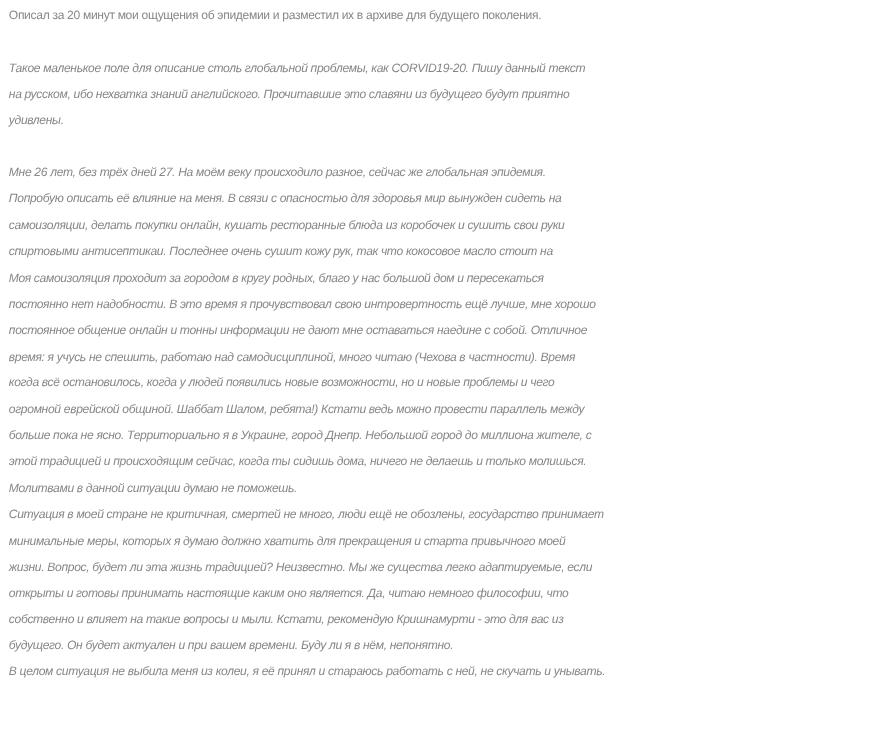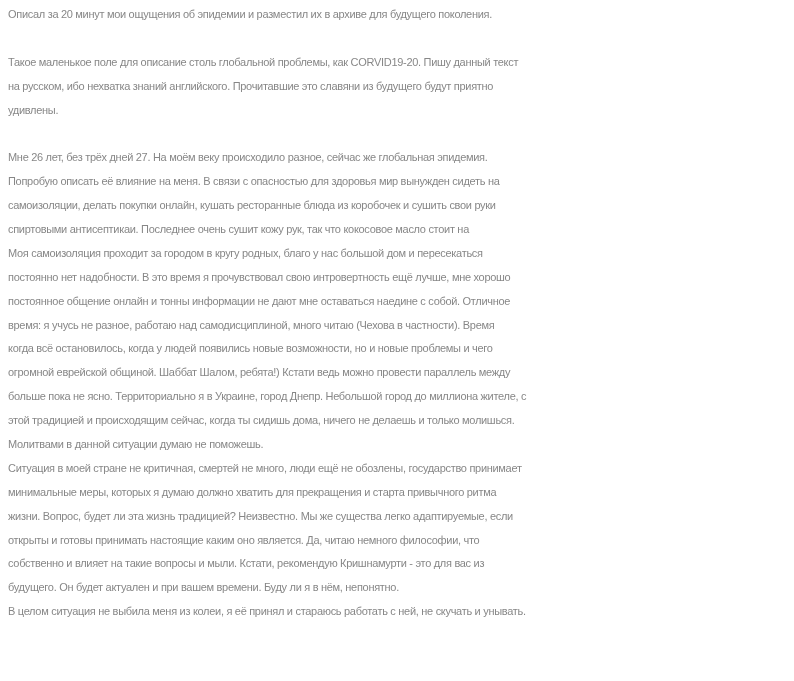--- a/index.html
+++ b/index.html
@@ -14,21 +14,21 @@
     box-sizing: border-box;
     width: 794px;
     padding: 3px 8px 0 8px;
     font-family: "Liberation Sans", "DejaVu Sans", sans-serif;
     font-size: 11px;
     letter-spacing: -0.3px;
     line-height: 23.9px;
     color: #878787;
     -webkit-font-smoothing: antialiased;
   }
-  .para + .para { margin-top: 23.9px; }
+  .para + .para { margin-top: 23.9px; font-style: italic; }
   .text-line {
     white-space: nowrap;
     height: 23.9px;
   }
 </style>
 </head>
 <body style="background: rgb(255, 255, 255);">
 
 <div class="doc" style="color: rgb(135, 135, 135);">
     <div class="para">
@@ -40,27 +40,27 @@
       <div class="text-line">удивлены.</div>
     </div>
     <div class="para">
       <div class="text-line">Мне 26 лет, без трёх дней 27. На моём веку происходило разное, сейчас же глобальная эпидемия.</div>
       <div class="text-line">Попробую описать её влияние на меня. В связи с опасностью для здоровья мир вынужден сидеть на</div>
       <div class="text-line">самоизоляции, делать покупки онлайн, кушать ресторанные блюда из коробочек и сушить свои руки</div>
       <div class="text-line">спиртовыми антисептикаи. Последнее очень сушит кожу рук, так что кокосовое масло стоит на</div>
       <div class="text-line">Моя самоизоляция проходит за городом в кругу родных, благо у нас большой дом и пересекаться</div>
       <div class="text-line">постоянно нет надобности. В это время я прочувствовал свою интровертность ещё лучше, мне хорошо</div>
       <div class="text-line">постоянное общение онлайн и тонны информации не дают мне оставаться наедине с собой. Отличное</div>
-      <div class="text-line">время: я учусь не разное, работаю над самодисциплиной, много читаю (Чехова в частности). Время</div>
+      <div class="text-line">время: я учусь не спешить, работаю над самодисциплиной, много читаю (Чехова в частности). Время</div>
       <div class="text-line">когда всё остановилось, когда у людей появились новые возможности, но и новые проблемы и чего</div>
       <div class="text-line">огромной еврейской общиной. Шаббат Шалом, ребята!) Кстати ведь можно провести параллель между</div>
       <div class="text-line">больше пока не ясно. Территориально я в Украине, город Днепр. Небольшой город до миллиона жителе, с</div>
       <div class="text-line">этой традицией и происходящим сейчас, когда ты сидишь дома, ничего не делаешь и только молишься.</div>
       <div class="text-line">Молитвами в данной ситуации думаю не поможешь.</div>
       <div class="text-line">Ситуация в моей стране не критичная, смертей не много, люди ещё не обозлены, государство принимает</div>
-      <div class="text-line">минимальные меры, которых я думаю должно хватить для прекращения и старта привычного ритма</div>
+      <div class="text-line">минимальные меры, которых я думаю должно хватить для прекращения и старта привычного моей</div>
       <div class="text-line">жизни. Вопрос, будет ли эта жизнь традицией? Неизвестно. Мы же существа легко адаптируемые, если</div>
       <div class="text-line">открыты и готовы принимать настоящие каким оно является. Да, читаю немного философии, что</div>
       <div class="text-line">собственно и влияет на такие вопросы и мыли. Кстати, рекомендую Кришнамурти - это для вас из</div>
       <div class="text-line">будущего. Он будет актуален и при вашем времени. Буду ли я в нём, непонятно.</div>
       <div class="text-line">В целом ситуация не выбила меня из колеи, я её принял и стараюсь работать с ней, не скучать и унывать.</div>
     </div>
   </div>
 
 </body></html>

